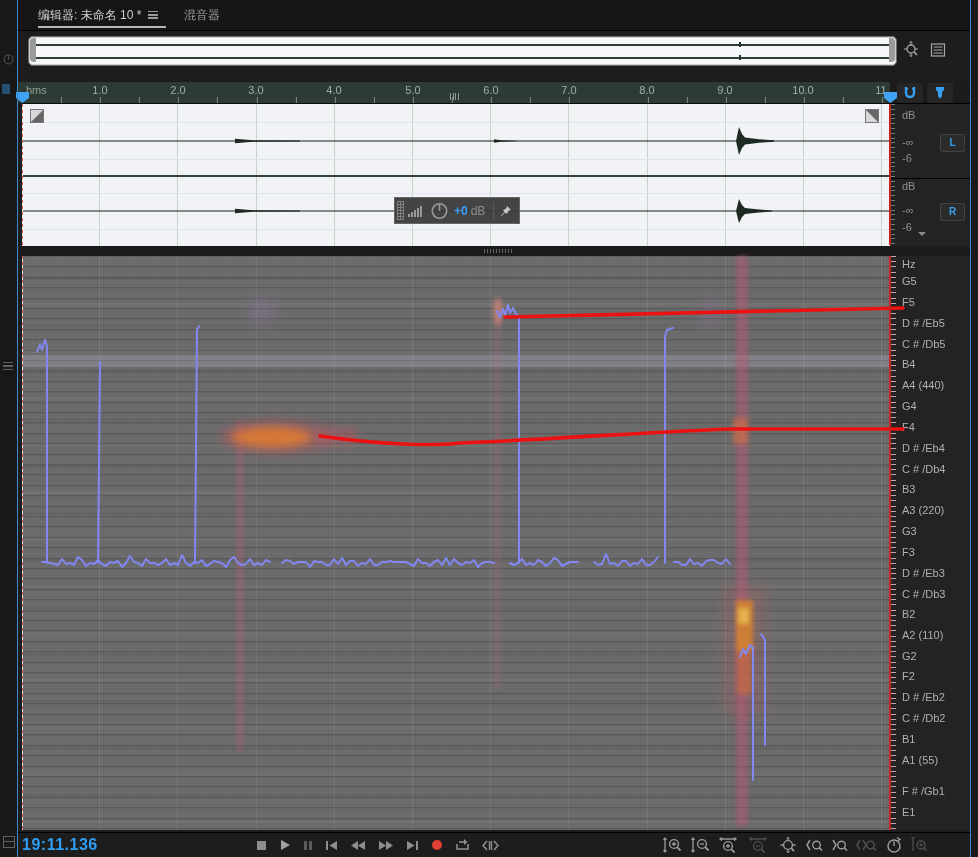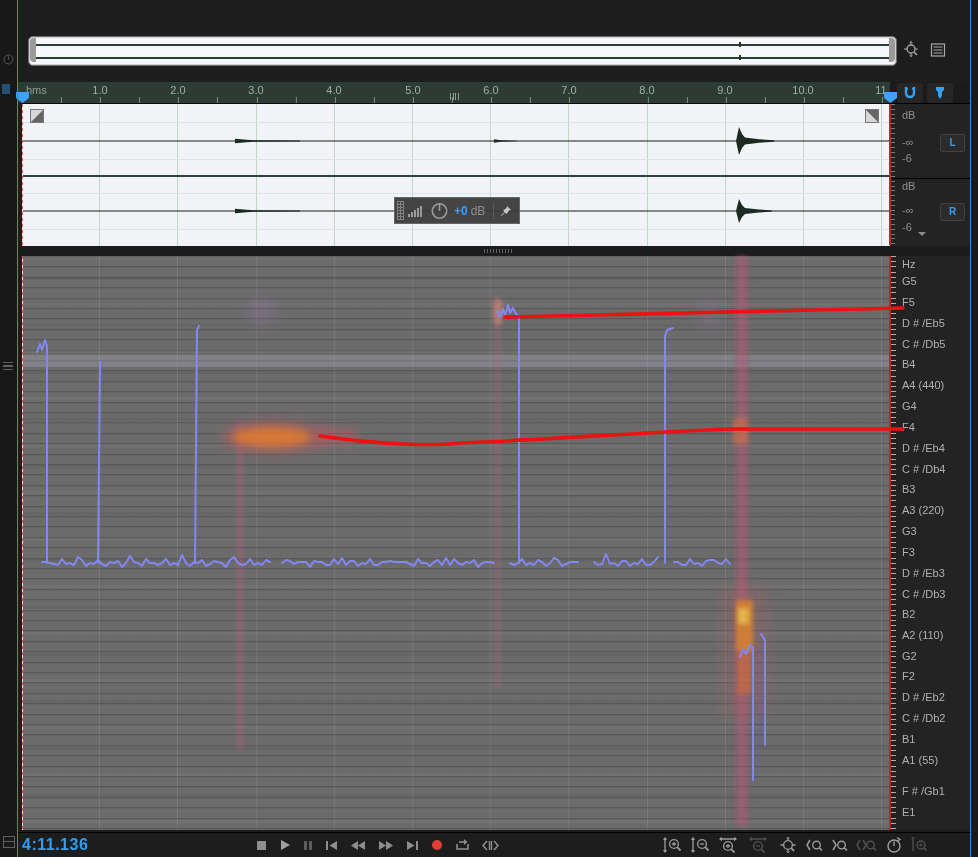--- a/index.html
+++ b/index.html
@@ -103,20 +103,25 @@
         <line x1="5.5" y1="5.5" x2="5.5" y2="2.5" stroke="#565656"></line>
       </svg>
     <div class="abs" style="left:2px;top:84px;width:8px;height:10px;background:#2f7fc0;opacity:.55"></div>
     <div class="abs" style="left:3px;top:362px;width:10px;height:8px;background:repeating-linear-gradient(to bottom,#5f5f5f 0 1.5px,transparent 1.5px 3.4px)"></div>
     <div class="abs" style="left:3px;top:836px;width:10px;height:10px;border:1px solid #5f5f5f;background:linear-gradient(to bottom,transparent 45%,#5f5f5f 45%,#5f5f5f 55%,transparent 55%)"></div>
   </div>
   <div class="abs blue-edge" style="left:17px"></div>
   <div class="abs blue-edge" style="left:970px"></div>
   <div class="abs" style="left:971px;top:0;width:7px;height:857px;background:#1a1a1a"></div>
 
+  <div class="abs tabbar">
+    <div class="tab active" style="left:20px"><span>编辑器: 未命名 10 *</span><span class="burger"></span></div>
+    <div class="tab inactive" style="left:166px"><span>混音器</span></div>
+    <div class="abs tab-underline"></div>
+  </div>
 
   <div class="abs ov-bar">
     <div class="ov-line" style="top:7px"></div>
     <div class="ov-line" style="top:20px"></div>
     <div class="ov-handle" style="left:1px;border-radius:4px 0 0 4px"></div>
     <div class="ov-handle" style="right:1px;border-radius:0 4px 4px 0"></div>
     <div class="ov-spike" style="left:710px;top:5px"></div>
     <div class="ov-spike" style="left:710px;top:18px"></div>
   </div>
   <div class="abs ov-icons">
@@ -275,21 +280,21 @@
     <div class="noteticks"></div>
     <span><span class="nlab" style="top: 2px;">Hz</span><span class="nlab" style="top: 19px;">G5</span><span class="nlab" style="top: 40px;">F5</span><span class="nlab" style="top: 61px;">D # /Eb5</span><span class="nlab" style="top: 82px;">C # /Db5</span><span class="nlab" style="top: 102px;">B4</span><span class="nlab" style="top: 123px;">A4 (440)</span><span class="nlab" style="top: 144px;">G4</span><span class="nlab" style="top: 165px;">F4</span><span class="nlab" style="top: 186px;">D # /Eb4</span><span class="nlab" style="top: 207px;">C # /Db4</span><span class="nlab" style="top: 227px;">B3</span><span class="nlab" style="top: 248px;">A3 (220)</span><span class="nlab" style="top: 269px;">G3</span><span class="nlab" style="top: 290px;">F3</span><span class="nlab" style="top: 311px;">D # /Eb3</span><span class="nlab" style="top: 332px;">C # /Db3</span><span class="nlab" style="top: 352px;">B2</span><span class="nlab" style="top: 373px;">A2 (110)</span><span class="nlab" style="top: 394px;">G2</span><span class="nlab" style="top: 414px;">F2</span><span class="nlab" style="top: 435px;">D # /Eb2</span><span class="nlab" style="top: 456px;">C # /Db2</span><span class="nlab" style="top: 477px;">B1</span><span class="nlab" style="top: 498px;">A1 (55)</span><span class="nlab" style="top: 529px;">F # /Gb1</span><span class="nlab" style="top: 550px;">E1</span></span>
   </div>
 
   <div class="abs ph-dashed" style="left:22px;top:104px;height:141px"></div>
   <div class="abs ph-dashed" style="left:22px;top:256px;height:574px"></div>
   <div class="abs ph-solid" style="left:889px;top:104px;height:141px"></div>
   <div class="abs ph-solid" style="left:889px;top:256px;height:574px"></div>
 
   <div class="abs bottom">
-    <span class="tc">4:11.136</span>
+    <span class="tc">19:11.136</span>
     <div class="transport">
       <span class="ibtn">
           <svg width="11" height="11">
             <rect x="1" y="1" width="9" height="9" fill="#8e8e8e"></rect>
           </svg>
         </span>
       <span class="ibtn">
           <svg width="12" height="12">
             <path d="M2 1l9 5-9 5z" fill="#a0a0a0"></path>
           </svg>

